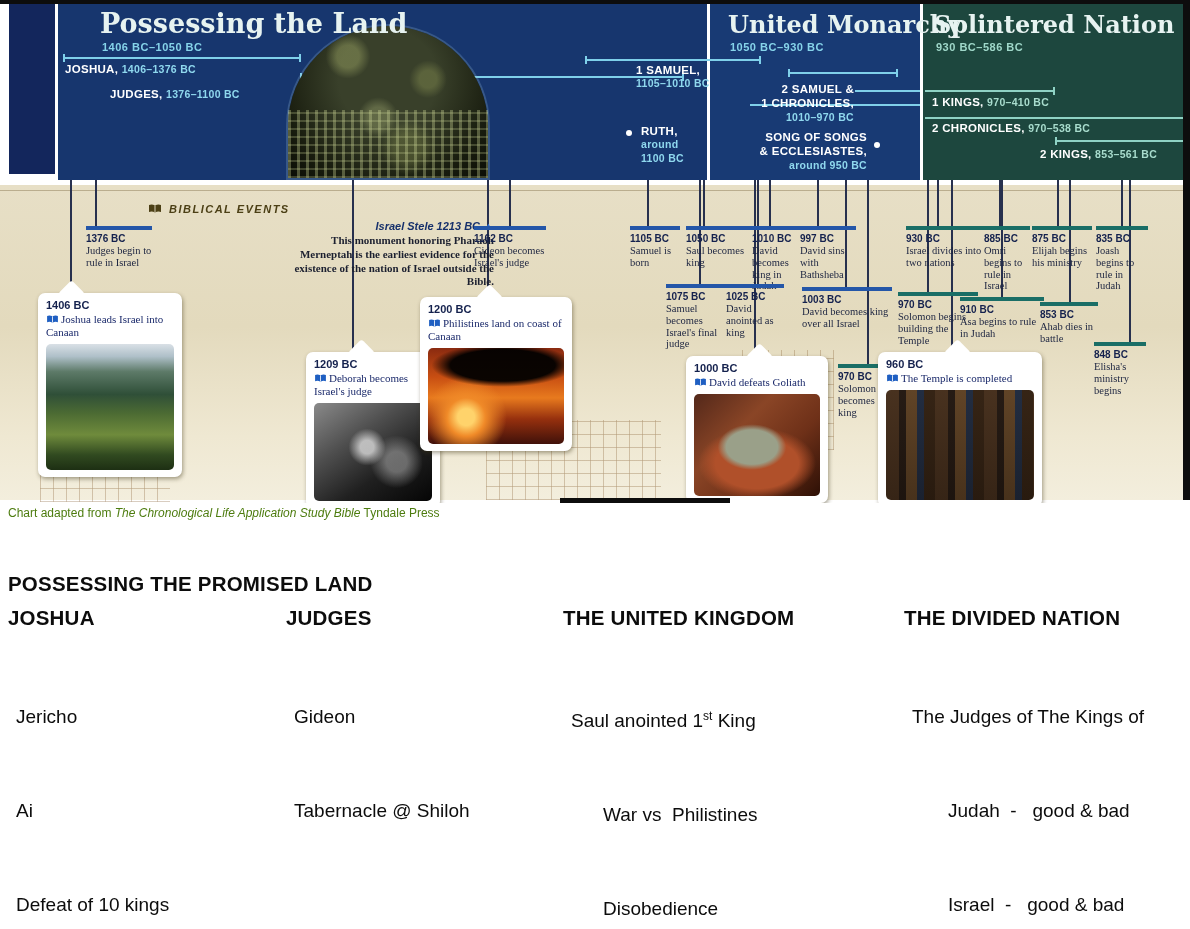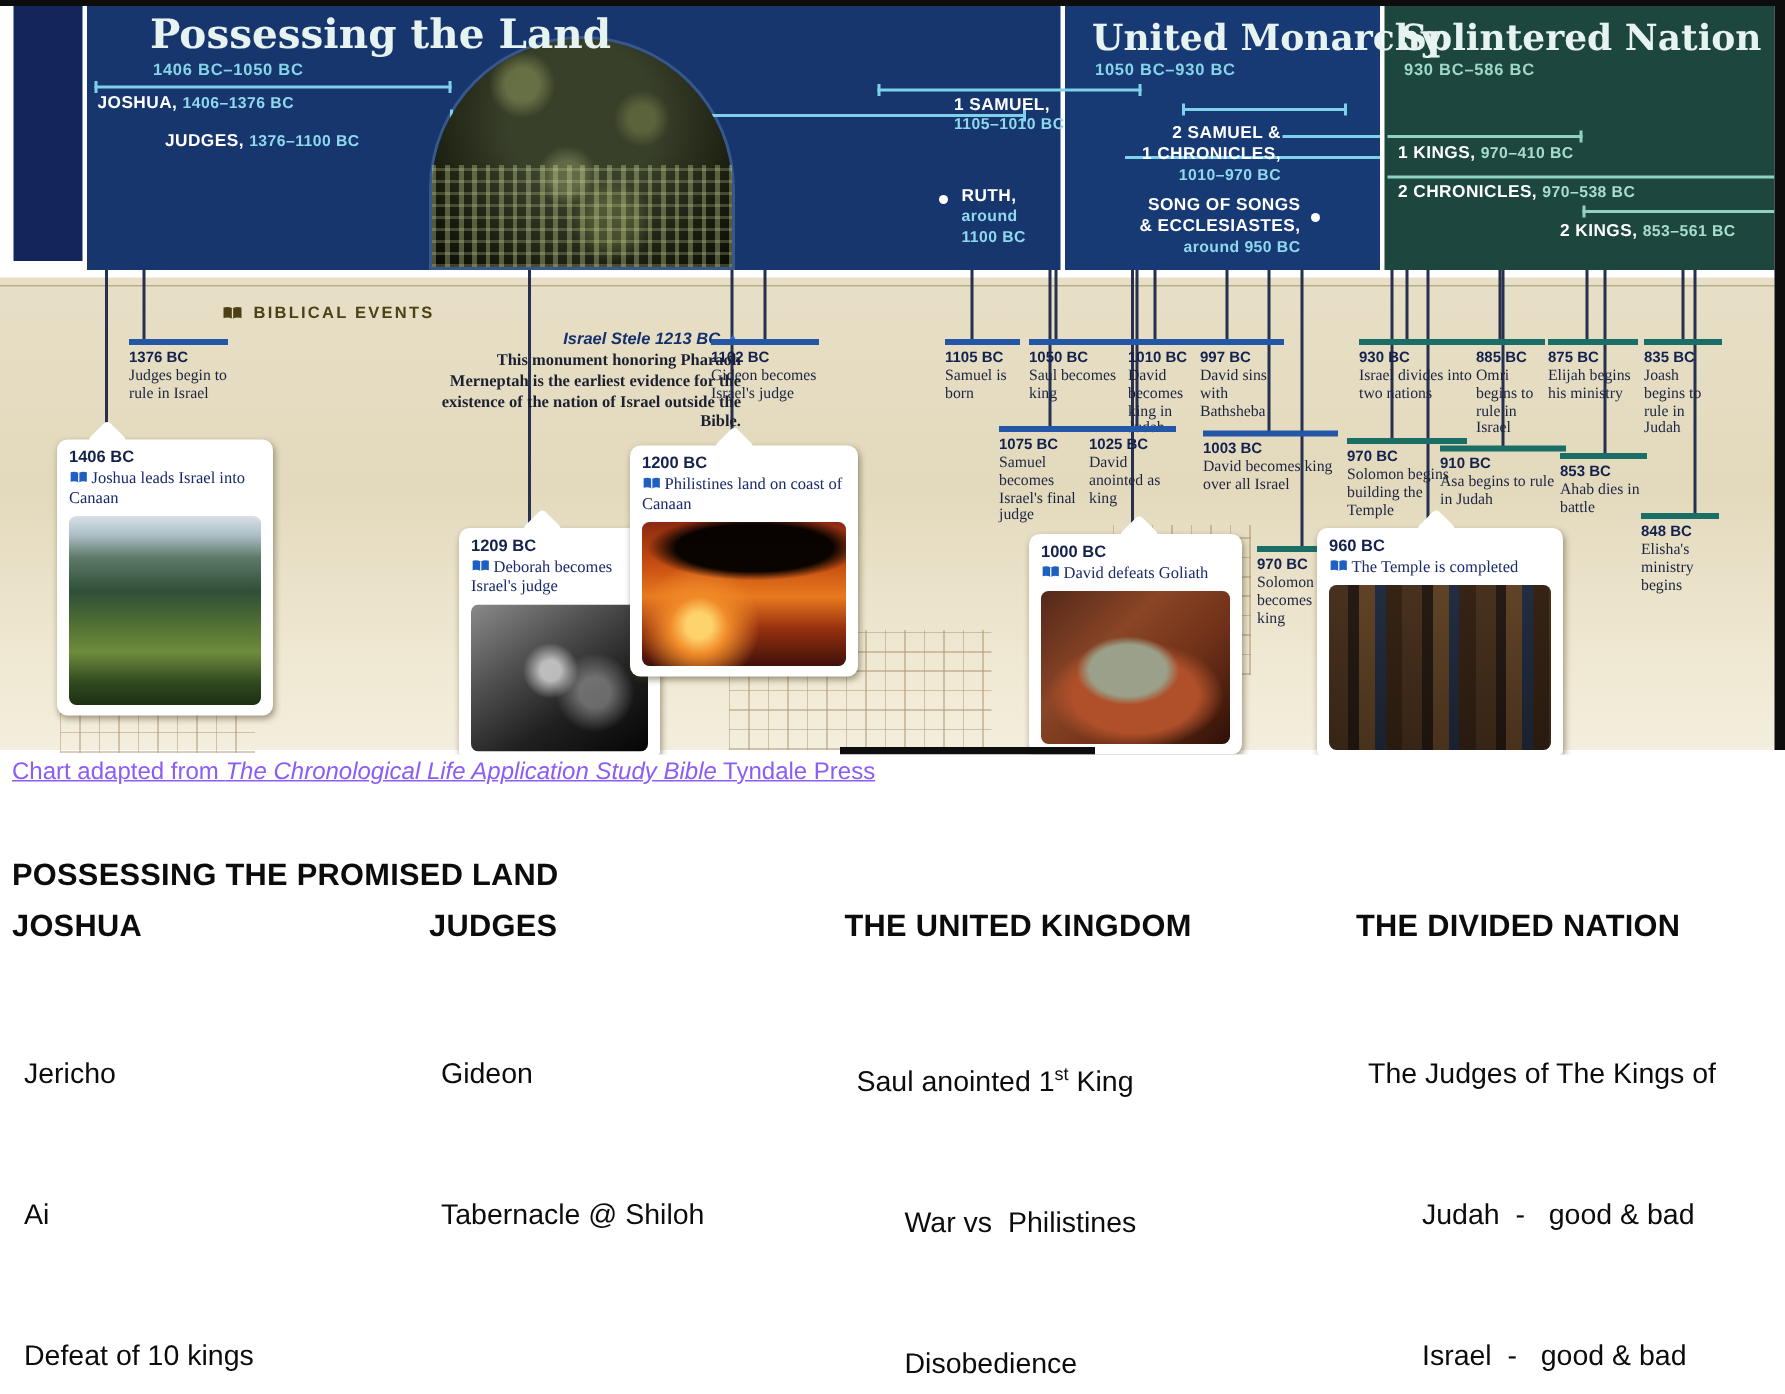--- a/index.html
+++ b/index.html
@@ -50,21 +50,21 @@
   .evbg{position:absolute;left:0;top:185px;width:1183px;height:315px;
         background:linear-gradient(180deg,#e7dfc6 0%,#e3dabd 45%,#efe8d2 80%,#f3eedd 100%);}
   .evbg-line{position:absolute;left:0;top:190px;width:1183px;height:1px;background:rgba(120,100,60,.4);}
 
   .hatch{position:absolute;opacity:.55;
         background:repeating-linear-gradient(0deg, rgba(130,90,45,.55) 0 1px, transparent 1px 13px),
                    repeating-linear-gradient(90deg, rgba(130,90,45,.55) 0 1px, transparent 1px 13px);}
 
   .ln{position:absolute;width:2px;background:#27304e;}
 
-  .biblical{position:absolute;left:148px;top:203px;font-size:11px;font-weight:bold;
+  .biblical{position:absolute;left:148px;top:203px;font-size:11px;font-weight:bold;font-style:italic;
             letter-spacing:1.5px;color:#4c4016;display:flex;align-items:center;gap:5px;}
 
   .stele-note{position:absolute;left:278px;top:220px;width:216px;text-align:right;}
   .stele-note .snt{font-size:11px;font-weight:bold;font-style:italic;color:#16306b;margin-bottom:2px;}
   .stele-note .snm{color:#2e6fd6;font-style:normal;}
   .stele-note .snb{font-family:"Liberation Serif",serif;font-weight:bold;font-size:11px;
                    line-height:1.25;color:#1c2030;}
 
   .ev{position:absolute;}
   .ev .bar{height:4px;background:#2456a8;margin-bottom:3px;}
@@ -92,21 +92,21 @@
       linear-gradient(180deg,#8a2a10 0%,#c84e12 30%,#e87a1e 52%,#96300e 74%,#40110a 100%);}
   .ph-goliath{height:102px;background:
       radial-gradient(ellipse 34% 28% at 46% 52%, #9aa089 0 60%, transparent 80%),
       radial-gradient(ellipse 60% 45% at 50% 68%, #b0502a 0 55%, transparent 78%),
       linear-gradient(135deg,#53281a 0%,#8a4526 35%,#6e3018 65%,#2d1006 100%);}
   .ph-temple{height:110px;background:
       linear-gradient(rgba(20,25,40,.25),rgba(10,10,15,.45)),
       repeating-linear-gradient(90deg,#5a3a1c 0 13px,#2c1c0e 13px 20px,#7a5226 20px 31px,#27344a 31px 38px,#41280f 38px 49px);}
 
   
-  .caption{position:absolute;left:8px;top:506px;font-size:16px;color:#8b5cf6;text-decoration:underline;}
+  .caption{position:absolute;left:8px;top:506px;font-size:12px;color:#4d7c0f;}
   .caption .it{font-style:italic;}
 
   
   .notes{position:absolute;left:0;top:570px;width:1190px;color:#0c0c0c;}
   .main-h{position:absolute;left:8px;top:2px;font-size:20.5px;font-weight:bold;letter-spacing:.2px;}
   .col{position:absolute;top:36px;}
   .col h3{margin:0 0 9px 0;font-size:20.5px;font-weight:bold;letter-spacing:.2px;}
   .col ul{list-style:none;margin:0;padding:0;font-size:19px;line-height:31.2px;white-space:pre-wrap;}
   .col li{padding-left:8px;}
   .col li.ind{padding-left:40px;}

